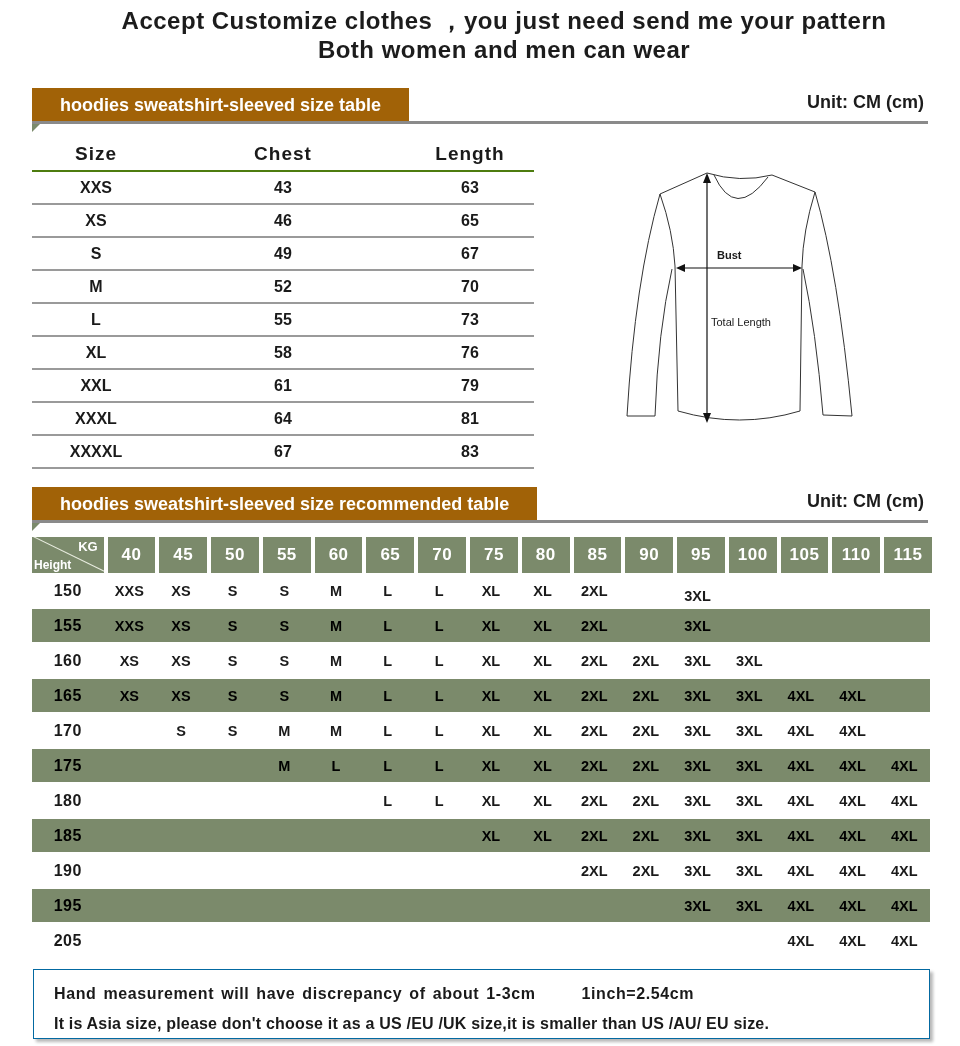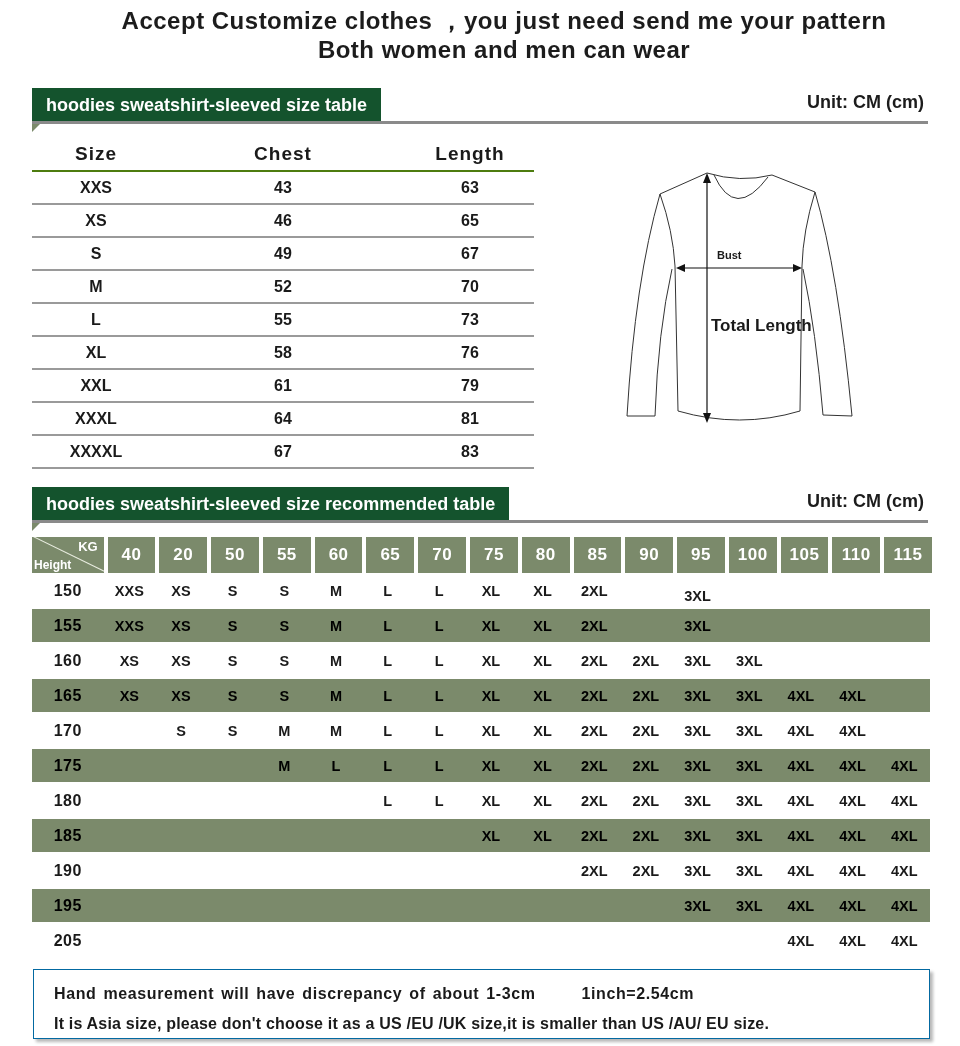--- a/index.html
+++ b/index.html
@@ -4,40 +4,40 @@
 <style>
   * { box-sizing: border-box; margin: 0; padding: 0; }
   html, body { width: 960px; height: 1046px; background: #ffffff; overflow: hidden; }
   body { font-family: "Liberation Sans", "DejaVu Sans", sans-serif; color: #1a1a1a; position: relative; }
 
   .headline { position: absolute; left: 0; width: 960px; text-align: center; font-weight: bold; font-size: 24px; letter-spacing: 0.5px; color: #1c1c1c; padding-left: 48px; }
   .headline.l1 { top: 5px; }
   .headline.l2 { top: 36px; }
 
   .section-bar { position: absolute; left: 32px; width: 896px; }
-  .section-tab { position: absolute; left: 0; top: 0; height: 34px; background: #14532d; color: #fff; font-weight: bold; font-size: 18px; padding: 0 14px; line-height: 34px; white-space: nowrap; }
+  .section-tab { position: absolute; left: 0; top: 0; height: 34px; background: #a16207; color: #fff; font-weight: bold; font-size: 18px; padding: 0 28px; line-height: 34px; white-space: nowrap; }
   .section-tab::after { content: ""; position: absolute; left: 0; bottom: -10px; width: 0; height: 0; border-left: 0 solid transparent; border-right: 10px solid transparent; border-top: 10px solid #7b8a6b; }
   .section-line { position: absolute; left: 0; right: 0; top: 33px; height: 3px; background: #8a8a8a; }
   .unit { position: absolute; right: 4px; top: 4px; font-weight: bold; font-size: 18px; color: #1c1c1c; }
 
   
   .size-table { position: absolute; left: 32px; top: 138px; width: 502px; }
   .size-head { display: flex; height: 34px; align-items: center; border-bottom: 2px solid #4d7c0f; }
   .size-row { display: flex; height: 33px; align-items: center; border-bottom: 2px solid #9a9a9a; }
   .c-size { width: 128px; text-align: center; }
   .c-chest { width: 246px; text-align: center; }
   .c-len { width: 128px; text-align: center; }
   .size-head span { font-weight: bold; font-size: 19px; letter-spacing: 1px; }
   .size-row span { font-weight: bold; font-size: 16px; }
 
   
   .diagram { position: absolute; left: 610px; top: 161px; width: 260px; height: 280px; }
   .diagram svg { width: 100%; height: 100%; }
   .lbl-bust { position: absolute; left: 107px; top: 88px; font-weight: bold; font-size: 11px; }
-  .lbl-len { position: absolute; left: 101px; top: 155px; font-weight: bold; font-size: 17px; }
+  .lbl-len { position: absolute; left: 101px; top: 155px; font-weight: normal; font-size: 11px; }
 
   
   .rec-head { position: absolute; left: 32px; top: 537px; width: 900px; height: 39px; display: flex; }
   .rec-corner { position: relative; width: 72px; height: 36px; background: #7b8a6b; color: #fff; font-weight: bold; overflow: hidden; }
   .rec-corner .kg { position: absolute; right: 6px; top: 2px; font-size: 13px; }
   .rec-corner .ht { position: absolute; left: 2px; bottom: 1px; font-size: 12px; }
   .rec-corner .diag { position: absolute; left: -4px; top: 17px; width: 84px; height: 1px; background: #e8ecdf; transform: rotate(26deg); }
   .kg-cell { width: 48px; height: 36px; margin-left: 4px; background: #7b8a6b; color: #fff; font-weight: bold; font-size: 17px; display: flex; align-items: center; justify-content: center; letter-spacing: 0.5px; }
 
   .rec-body { position: absolute; left: 32px; top: 573px; width: 898px; }
@@ -149,21 +149,21 @@
   <div class="unit">Unit: CM (cm)</div>
 </div>
 
 <div class="rec-head" id="rec-head">
   <div class="rec-corner">
     <div class="diag"></div>
     <span class="kg">KG</span>
     <span class="ht">Height</span>
   </div>
 <div class="kg-cell">40</div>
-    <div class="kg-cell">20</div>
+    <div class="kg-cell">45</div>
     <div class="kg-cell">50</div>
     <div class="kg-cell">55</div>
     <div class="kg-cell">60</div>
     <div class="kg-cell">65</div>
     <div class="kg-cell">70</div>
     <div class="kg-cell">75</div>
     <div class="kg-cell">80</div>
     <div class="kg-cell">85</div>
     <div class="kg-cell">90</div>
     <div class="kg-cell">95</div>

